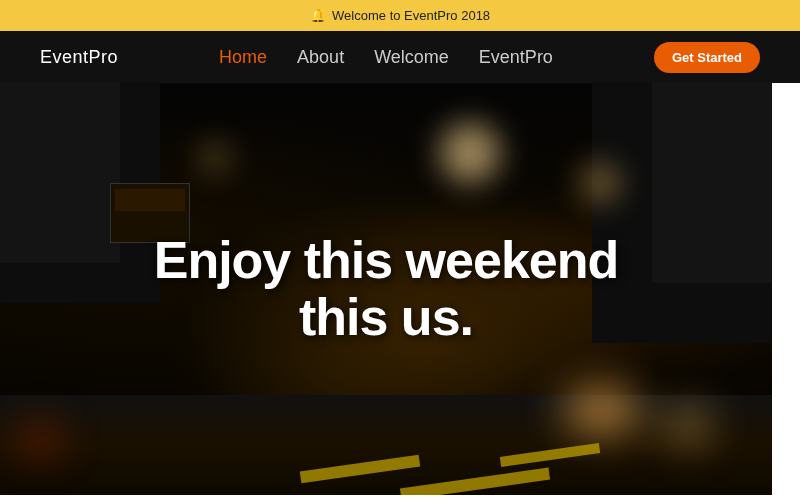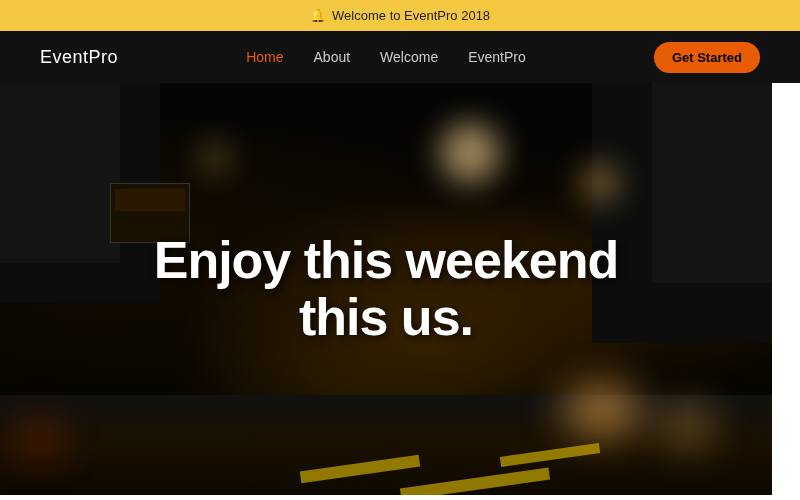--- a/index.html
+++ b/index.html
@@ -46,31 +46,31 @@
 
     #nav-links {
       display: flex;
       align-items: center;
       gap: 30px;
       list-style: none;
     }
 
     #nav-links li a {
       text-decoration: none;
-      font-size: 14px;
+      font-size: 18px;
       color: #ccc;
     }
 
     #nav-links li.active a {
       color: #e85d04;
     }
 
     #get-started-btn {
       background-color: #e85d04;
-      color: #000000;
+      color: #ffffff;
       border: none;
       border-radius: 20px;
       padding: 8px 18px;
       font-size: 13px;
       font-weight: 600;
       cursor: pointer;
     }
 
     
     #hero {

